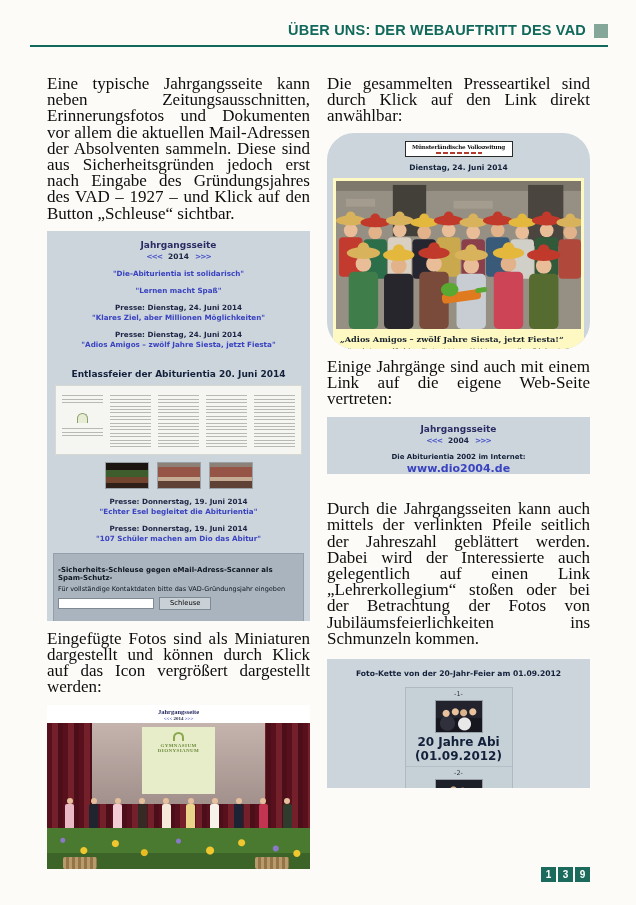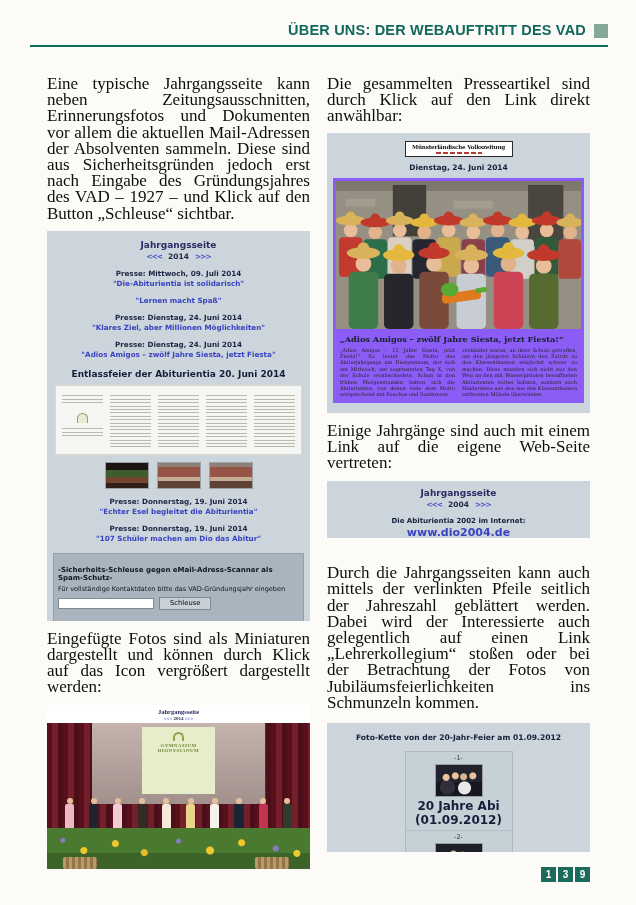--- a/index.html
+++ b/index.html
@@ -23,21 +23,21 @@
 
   
   .s14 { margin-top:9px; height:390px; padding-top:9px; overflow:hidden; }
   .sc-title { font-weight:bold; font-size:9px; color:#2a2c63; text-align:center; }
   .sc-nav { font-weight:bold; font-size:7.5px; color:#1d2544; text-align:center; margin-top:2px; }
   .sc-nav .arr { color:#4752c8; letter-spacing:-1px; }
   .sc-nav .yr { margin:0 6px; }
   .press { margin-top:8px; text-align:center; }
   .press .pd { font-weight:bold; font-size:7.2px; color:#1d2544; }
   .press .pl { font-weight:bold; font-size:7.2px; color:#3a43c0; margin-top:1px; cursor:pointer; }
-  .event-h { margin-top:10px; text-align:center; font-weight:bold; font-size:9px; color:#13203a; }
+  .event-h { margin-top:20px; text-align:center; font-weight:bold; font-size:9px; color:#13203a; }
   .doc { margin:6px 8px 0; height:70px; background:#f5f5f2; border:1px solid #d9d9d3;
          display:flex; gap:7px; padding:7px 6px; }
   .dc { flex:1; background:repeating-linear-gradient(to bottom,#f5f5f2 0 2.4px,#b9b9b3 2.4px 3.4px); }
   .dc-logo { flex:1; background:none; text-align:center; }
   .dc-logo .bar { height:12px; background:repeating-linear-gradient(to bottom,#f5f5f2 0 2.4px,#b9b9b3 2.4px 3.4px); }
   .doc-glyph { width:11px; height:10px; margin:8px auto 3px; border:1.5px solid #8aa06a;
                border-bottom:none; border-radius:6px 6px 0 0; background:#e7ecd4; }
   .thumbs { display:flex; justify-content:center; gap:8px; margin-top:7px; }
   .th { width:44px; height:27px; border:1px solid #9aa2a8; cursor:pointer; }
   .th1 { background:linear-gradient(180deg,#1c1410 0 30%,#3d5e2c 30% 55%,#74452e 55% 80%,#2e2018 80%); }
@@ -82,29 +82,29 @@
       radial-gradient(circle at 62% 55%, #f0c72e 0 3.5px, transparent 4.5px),
       radial-gradient(circle at 74% 36%, #f0c72e 0 3px, transparent 4px),
       radial-gradient(circle at 87% 50%, #8a78c8 0 2.5px, transparent 3.5px),
       radial-gradient(circle at 95% 62%, #f0c72e 0 3px, transparent 4px),
       linear-gradient(180deg,#4a7a30 0 60%,#3c6428 60%); }
   .basket { position:absolute; bottom:0; width:34px; height:12px; border-radius:2px;
             background:repeating-linear-gradient(90deg,#b99a6a 0 3px,#96744a 3px 6px); }
   .bk1 { left:6%; } .bk2 { right:8%; }
 
   
-  .sart { margin-top:8px; height:280px; overflow:hidden; }
+  .sart { margin-top:8px; height:216px; overflow:hidden;border-radius:27px; }
   .mast { width:108px; margin:8px auto 0; background:#fff; border:1px solid #2a2a2a;
           text-align:center; padding:2px 1px; }
   .mast-t { font-family:"DejaVu Serif", serif; font-weight:bold; font-size:5.6px; color:#111;
             white-space:nowrap; letter-spacing:-.2px; }
   .mast-sub { width:46px; height:2px; margin:2px auto 0;
               background:repeating-linear-gradient(90deg,#b23a2e 0 5px, transparent 5px 7px); }
   .sart-date { text-align:center; font-weight:bold; font-size:7.5px; color:#13203a; margin-top:6px; }
-  .art-panel { background:#8b5cf6; margin:6px; padding:3px 3px 5px; }
+  .art-panel { background:#fef9c3; margin:6px; padding:3px 3px 5px; }
   .art-photo { height:148px; }
   .art-photo svg { display:block; width:100%; height:100%; }
   .art-cap { font-family:"DejaVu Serif", serif; font-weight:bold; font-size:8.2px;
              color:#16202c; margin:5px 4px 0; }
   .art-cols { display:flex; gap:7px; margin:3px 4px 0; }
   .art-col { flex:1; font-family:"DejaVu Serif", serif; font-size:5px; line-height:6.4px;
              color:#262626; text-align:justify; }
 
   
   .s04 { margin-top:10px; height:57px; padding-top:7px; overflow:hidden; text-align:center; }
@@ -160,21 +160,20 @@
 
     <div class="para">Eine typische Jahrgangsseite kann neben Zeitungsausschnitten, Erinnerungsfotos und Dokumenten vor allem die aktuellen Mail-Adressen der Absolventen sammeln. Diese sind aus Sicherheitsgründen jedoch erst nach Eingabe des Gründungsjahres des VAD – 1927 – und Klick auf den Button „Schleuse“ sichtbar.</div>
 
     <div class="shot s14">
       <div class="sc-title">Jahrgangsseite</div>
       <div class="sc-nav">
         <span class="arr">&lt;&lt;&lt;</span><span class="yr">2014</span><span class="arr">&gt;&gt;&gt;</span>
       </div>
 
       <div class="press">
-        <div class="pd">Presse: Mittwoch, 09. Juli 2014</div>
         <div class="pl">"Die-Abiturientia ist solidarisch"</div>
       </div>
       <div class="press">
         <div class="pl">"Lernen macht Spaß"</div>
       </div>
       <div class="press">
         <div class="pd">Presse: Dienstag, 24. Juni 2014</div>
         <div class="pl">"Klares Ziel, aber Millionen Möglichkeiten"</div>
       </div>
       <div class="press">

